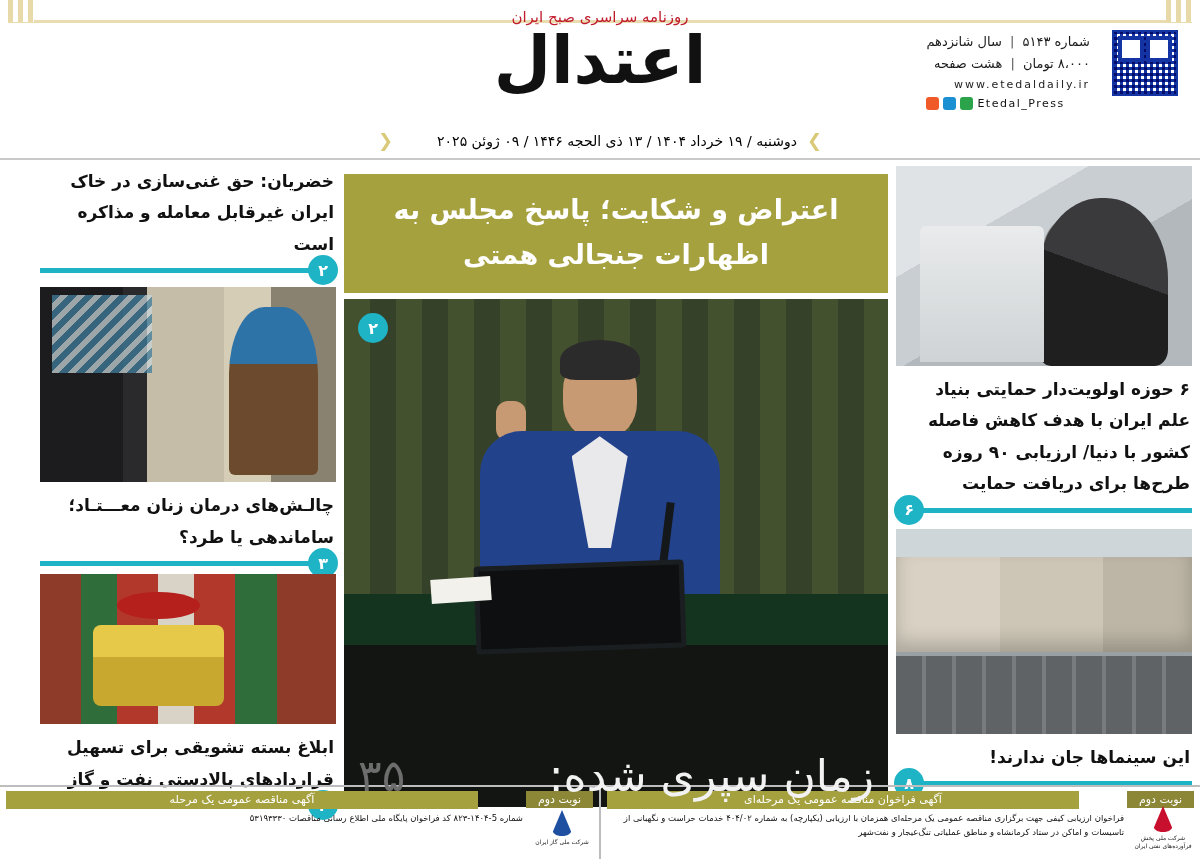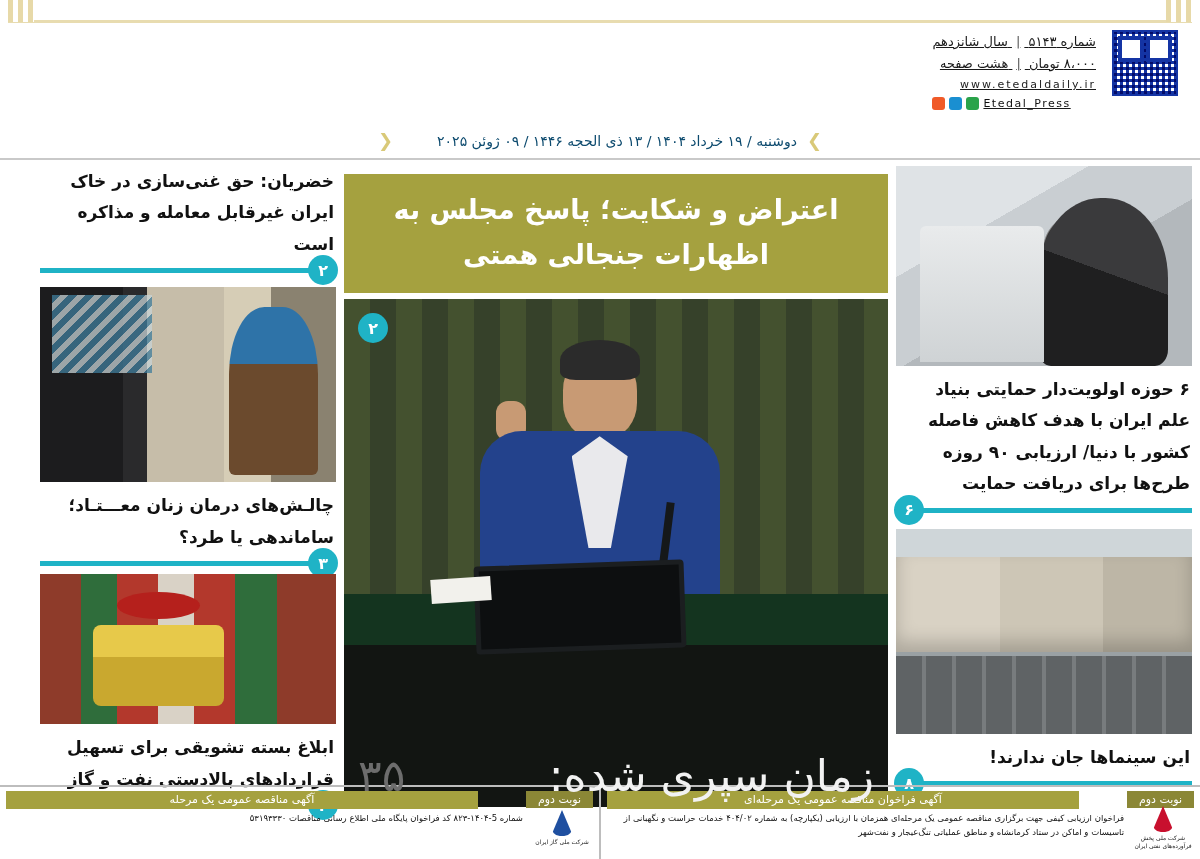--- a/index.html
+++ b/index.html
@@ -54,25 +54,24 @@
     position: absolute;
     width: 18px; height: 18px;
     border: 4px solid #1434a4;
     background: #fff;
   }
   .qr::before { top: 4px; left: 4px; }
   .qr::after { top: 4px; right: 4px; }
 
   .mast-info {
     position: absolute;
-    top: 34px; right: 104px;
+    top: 34px; right: 110px;
     text-align: right;
     direction: rtl;
     color: #1a1a1a;
-    text-decoration: underline;
   }
   .mast-info .line1, .mast-info .line2 {
     font-size: 13px;
     letter-spacing: 0.5px;
     margin-bottom: 7px;
     white-space: nowrap;
   }
   .mast-info .sep { color: #555; padding: 0 4px; }
   .mast-info .web {
     font-size: 11px;
@@ -134,21 +133,21 @@
     align-items: center;
     gap: 10px;
   }
   .dateline .chev {
     color: #d9c978;
     font-size: 18px;
     line-height: 1;
   }
   .dateline .dtext {
     font-size: 14px;
-    color: #0c4a6e;
+    color: #000000;
     direction: rtl;
     white-space: nowrap;
     margin-left: 34px;
   }
 
   
   .content {
     position: relative;
     display: flex;
     flex-direction: row;
@@ -519,20 +518,24 @@
       </div>
       <div class="web">www.etedaldaily.ir</div>
       <div class="mast-social">
         <span class="sbadge tg"></span>
         <span class="sbadge ig"></span>
         <span class="sbadge wa"></span>
         <span class="handle">Etedal_Press</span>
       </div>
     </div>
 
+    <div class="logo-wrap">
+      <div class="logo-top">روزنامه سراسری صبح ایران</div>
+      <div class="logo-main">اعتدال</div>
+    </div>
 
     <div class="dateline">
       <span class="chev">❯</span>
       <span class="dtext">دوشنبه / ۱۹ خرداد ۱۴۰۴ / ۱۳ ذی الحجه ۱۴۴۶ / ۰۹ ژوئن ۲۰۲۵</span>
       <span class="chev">❮</span>
     </div>
   </div>
 
   <div class="content">
 

